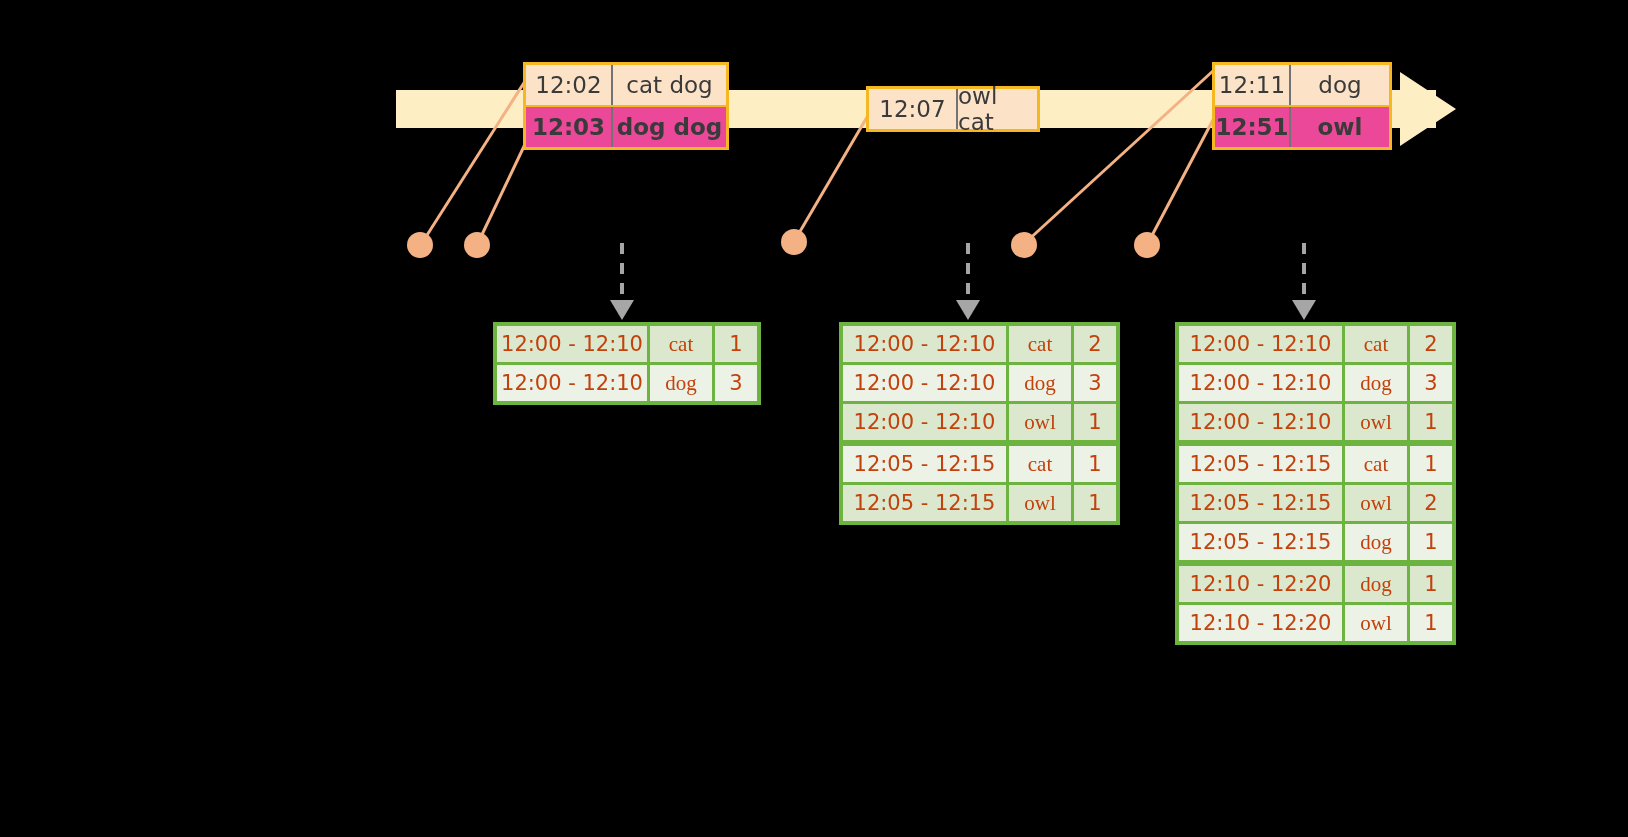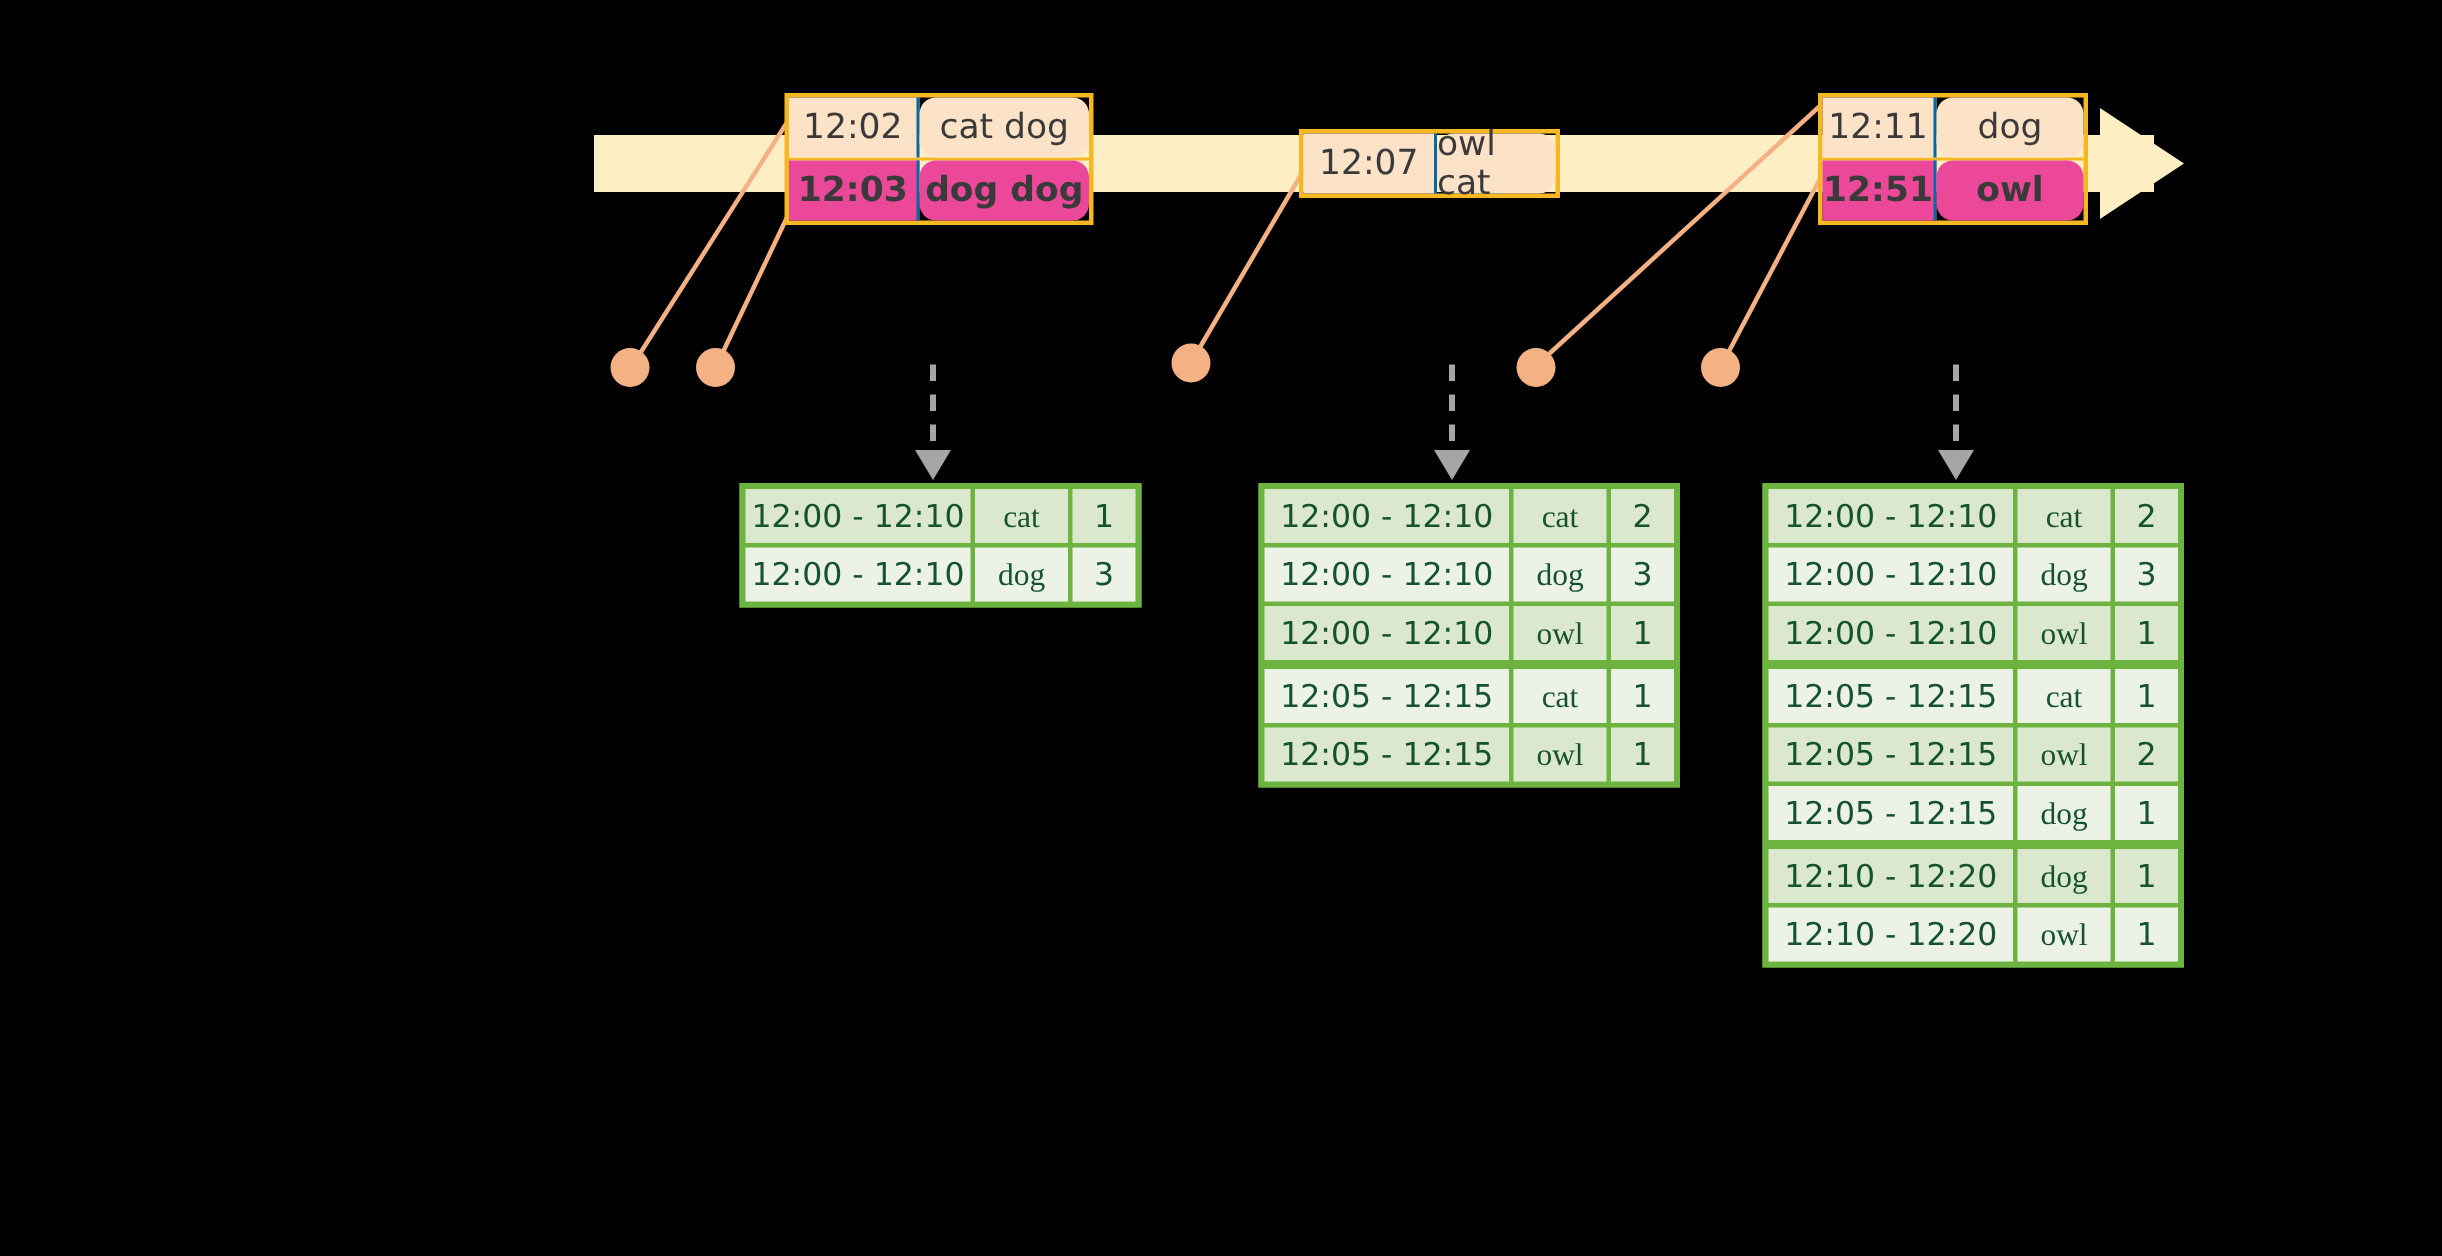--- a/index.html
+++ b/index.html
@@ -8,38 +8,38 @@
 
   
   .timeline-svg{position:absolute;left:0;top:0;width:1628px;height:837px;pointer-events:none;}
 
   
   .evt-box{position:absolute;border:3px solid #f5b722;box-sizing:border-box;}
   .evt-row{display:flex;height:40px;}
   .evt-row + .evt-row{border-top:2px solid #f5b722;}
   .evt-cell{display:flex;align-items:center;justify-content:center;
             font-size:23px;color:#3a3a3a;box-sizing:border-box;}
-  .evt-time{width:87px;border-right:2px solid #0369a1;}
-  .evt-val{flex:1;border-radius:11px;}
+  .evt-time{width:87px;border-right:2px solid #737373;}
+  .evt-val{flex:1;}
   .shade-a .evt-cell{background:#fce3c8;}
   .shade-b .evt-cell{background:#ec4899;font-weight:bold;}
 
   .box-1{left:523px;top:62px;width:206px;}
   .box-1 .evt-val{width:118px;}
   .box-2{left:866px;top:86px;width:174px;}
   .box-2 .evt-time{width:89px;}
   .box-3{left:1212px;top:62px;width:180px;}
   .box-3 .evt-time{width:76px;}
 
   
   .res-table{position:absolute;border:4px solid #6cb33f;box-sizing:border-box;
              background:#6cb33f;display:flex;flex-direction:column;gap:3px;padding:0;}
   .res-row{display:flex;gap:3px;height:36px;}
   .res-cell{display:flex;align-items:center;justify-content:center;
-            font-size:21px;color:#14532d;box-sizing:border-box;}
+            font-size:21px;color:#c2410c;box-sizing:border-box;}
   .res-row.sA .res-cell{background:#dbe8cd;}
   .res-row.sB .res-cell{background:#edf2e7;}
   .res-win{width:163px;}
   .res-key{width:60px;font-family:Liberation Serif, serif;}
   .res-cnt{width:40px;}
   .res-row.grp{margin-top:3px;}
 
   .tbl-1{left:493px;top:322px;}
   .tbl-2{left:839px;top:322px;}
   .tbl-3{left:1175px;top:322px;}

